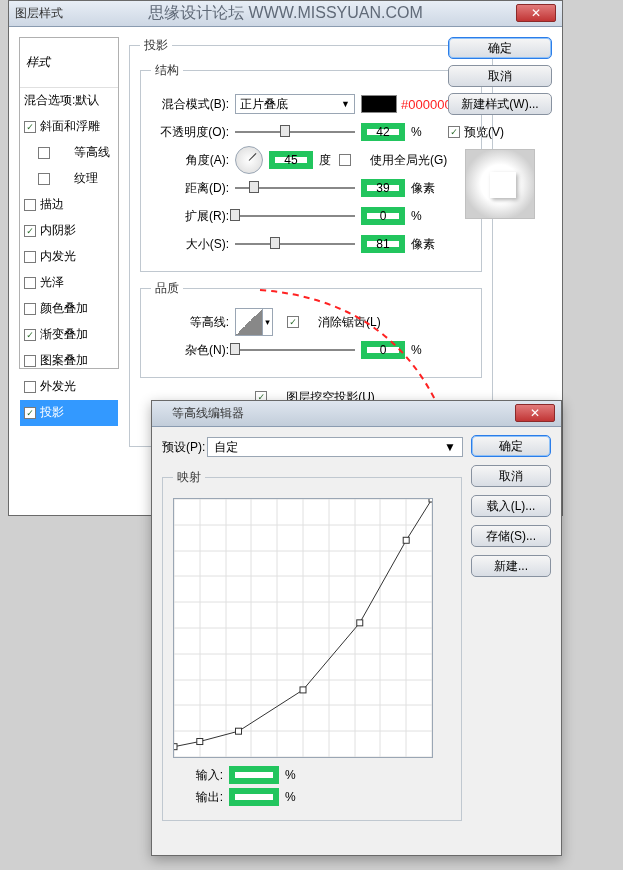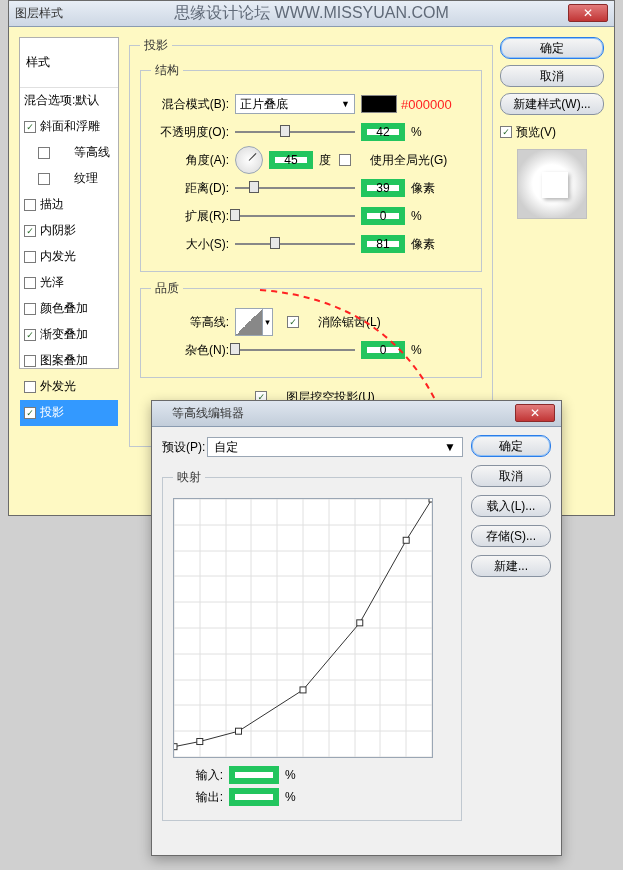--- a/index.html
+++ b/index.html
@@ -1,29 +1,29 @@
 <!DOCTYPE html>
 <html><head>
 <meta charset="utf-8">
 <style>
 * { box-sizing: border-box; margin: 0; padding: 0; font-family: "Microsoft YaHei", "SimSun", Arial, sans-serif; font-size: 12px; }
 body { background: #d0d0d0; width: 623px; height: 870px; position: relative; overflow: hidden; }
 
 
-.dlg-main { position: absolute; left: 8px; top: 0; width: 607px; height: 516px; background: #fef9c3; border: 1px solid #6a6a6a; }
+.dlg-main { position: absolute; left: 8px; top: 0; width: 555px; height: 516px; background: #ffffff; border: 1px solid #6a6a6a; }
 .titlebar { height: 26px; background: linear-gradient(#e8eef6,#cdd7e4); border-bottom: 1px solid #8a9bb0; display: flex; align-items: center; padding: 0 6px; position: relative; }
 .titlebar .title { color: #333; }
 .titlebar .brand { position: absolute; left: 50%; transform: translateX(-50%); color: #606a78; font-size: 16px; }
 .titlebar .closebtn { position: absolute; right: 6px; top: 3px; width: 40px; height: 18px; background: linear-gradient(#e27b7b,#c13535); border: 1px solid #8b2a2a; border-radius: 2px; color: #fff; display: flex; align-items: center; justify-content: center; }
 
 .body-wrap { position: absolute; left: 4px; top: 32px; right: 4px; bottom: 4px; }
 
 
 .style-panel { position: absolute; left: 6px; top: 4px; width: 100px; height: 332px; border: 1px solid #b0b0b0; background: #fff; }
-.style-head { padding: 16px 6px; border-bottom: 1px solid #e0e0e0; }
+.style-head { padding: 16px 6px; border-bottom: 1px solid #e0e0e0; font-style: italic; }
 .style-item { padding: 4px 4px; display: flex; align-items: center; gap: 4px; border-bottom: 1px solid transparent; }
 .style-item.indent { padding-left: 18px; gap: 24px; }
 .style-item.sel { background: #3399ff; color: #fff; }
 .chk { width: 12px; height: 12px; border: 1px solid #7a7a7a; background: #fff; display: inline-flex; align-items: center; justify-content: center; font-size: 9px; color: #2a6a2a; }
 
 
 .center { position: absolute; left: 116px; top: 4px; width: 364px; }
 fieldset { border: 1px solid #c0c8d0; margin-bottom: 8px; padding: 8px 10px 10px; }
 legend { padding: 0 4px; color: #333; }
 .row { display: flex; align-items: center; margin: 6px 0; height: 22px; }
@@ -37,21 +37,21 @@
 .combo .caret { position: absolute; right: 4px; font-size: 9px; }
 .swatch { width: 36px; height: 18px; border: 1px solid #888; margin-left: 6px; }
 .hex { color: #ff2222; margin-left: 4px; font-size: 13px; }
 .dial { width: 28px; height: 28px; border: 1px solid #9aa6b4; border-radius: 50%; background: radial-gradient(#fff,#d8d8d8); margin-right: 6px; position: relative; }
 .dial::after { content: ""; position: absolute; left: 50%; top: 50%; width: 10px; height: 1px; background: #333; transform-origin: left center; transform: rotate(-45deg); }
 .contour-pick { width: 38px; height: 28px; border: 1px solid #9aa6b4; background: #fff; margin-right: 6px; position: relative; display:flex; }
 .contour-pick .shape { width: 26px; height: 26px; background: linear-gradient(135deg,#fff 50%,#888 50%); }
 .contour-pick .dd { width: 10px; border-left:1px solid #9aa6b4; display:flex; align-items:center; justify-content:center; font-size:9px; }
 .chkrow { display: inline-flex; align-items: center; gap: 19px; margin-left: 8px; }
 .center-row { display: flex; gap: 12px; justify-content: center; margin-top: 4px; }
-.btn { height: 22px; border: 1px solid #8892a0; background: linear-gradient(#f6f6f6,#d8dde4); border-radius: 10px; padding: 0 12px; display: flex; align-items: center; justify-content: center; cursor: default; }
+.btn { height: 22px; border: 1px solid #8892a0; background: linear-gradient(#f6f6f6,#d8dde4); border-radius: 5px; padding: 0 12px; display: flex; align-items: center; justify-content: center; cursor: default; }
 
 
 .right { position: absolute; right: 6px; top: 4px; width: 104px; }
 .right .btn { width: 100%; margin-bottom: 6px; }
 .btn.primary { border: 1px solid #2b7de9; box-shadow: 0 0 0 1px #8ec1f8 inset; }
 .preview { width: 70px; height: 70px; border: 1px solid #c0c0c0; margin: 6px auto 0; background: radial-gradient(circle at 50% 50%, #ffffff 0%, #ffffff 40%, #cfcfcf 75%, #cfcfcf 100%); position:relative;}
 .preview::after{content:"";position:absolute;left:24px;top:22px;width:26px;height:26px;background:#fff;box-shadow:2px 2px 4px rgba(0,0,0,.3);}
 
 
 svg.arrow { position: absolute; pointer-events: none; }

